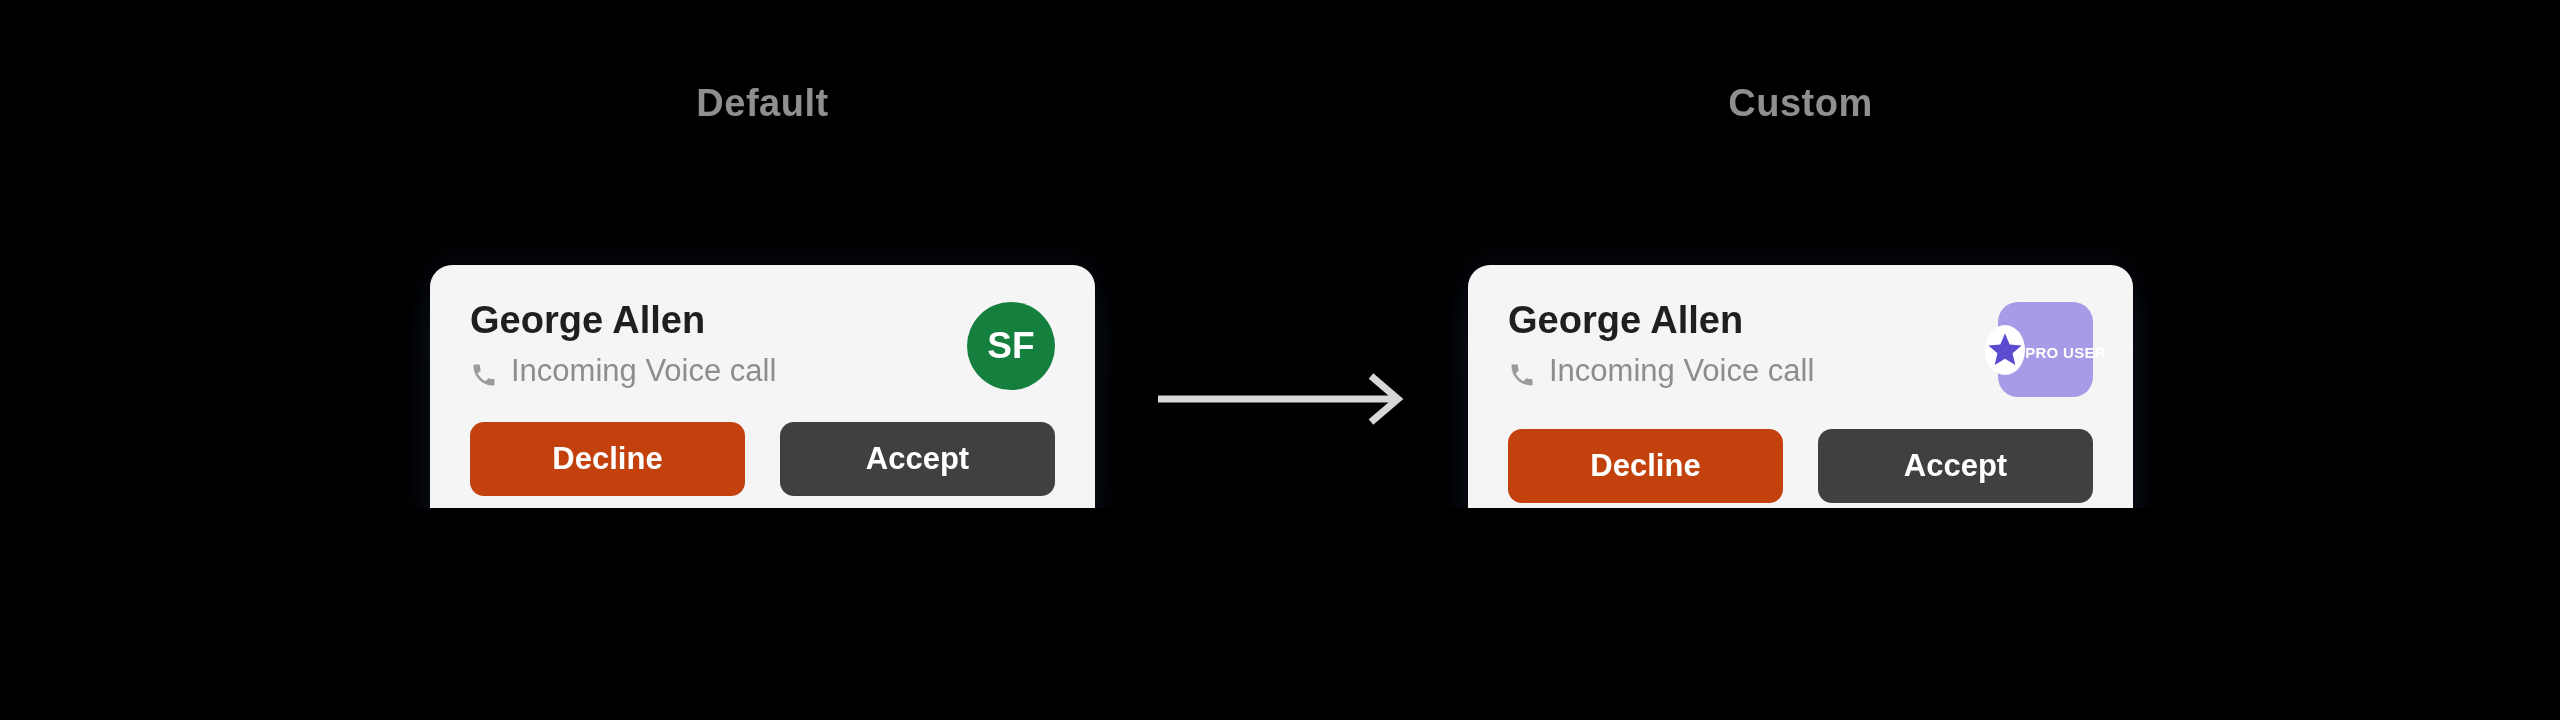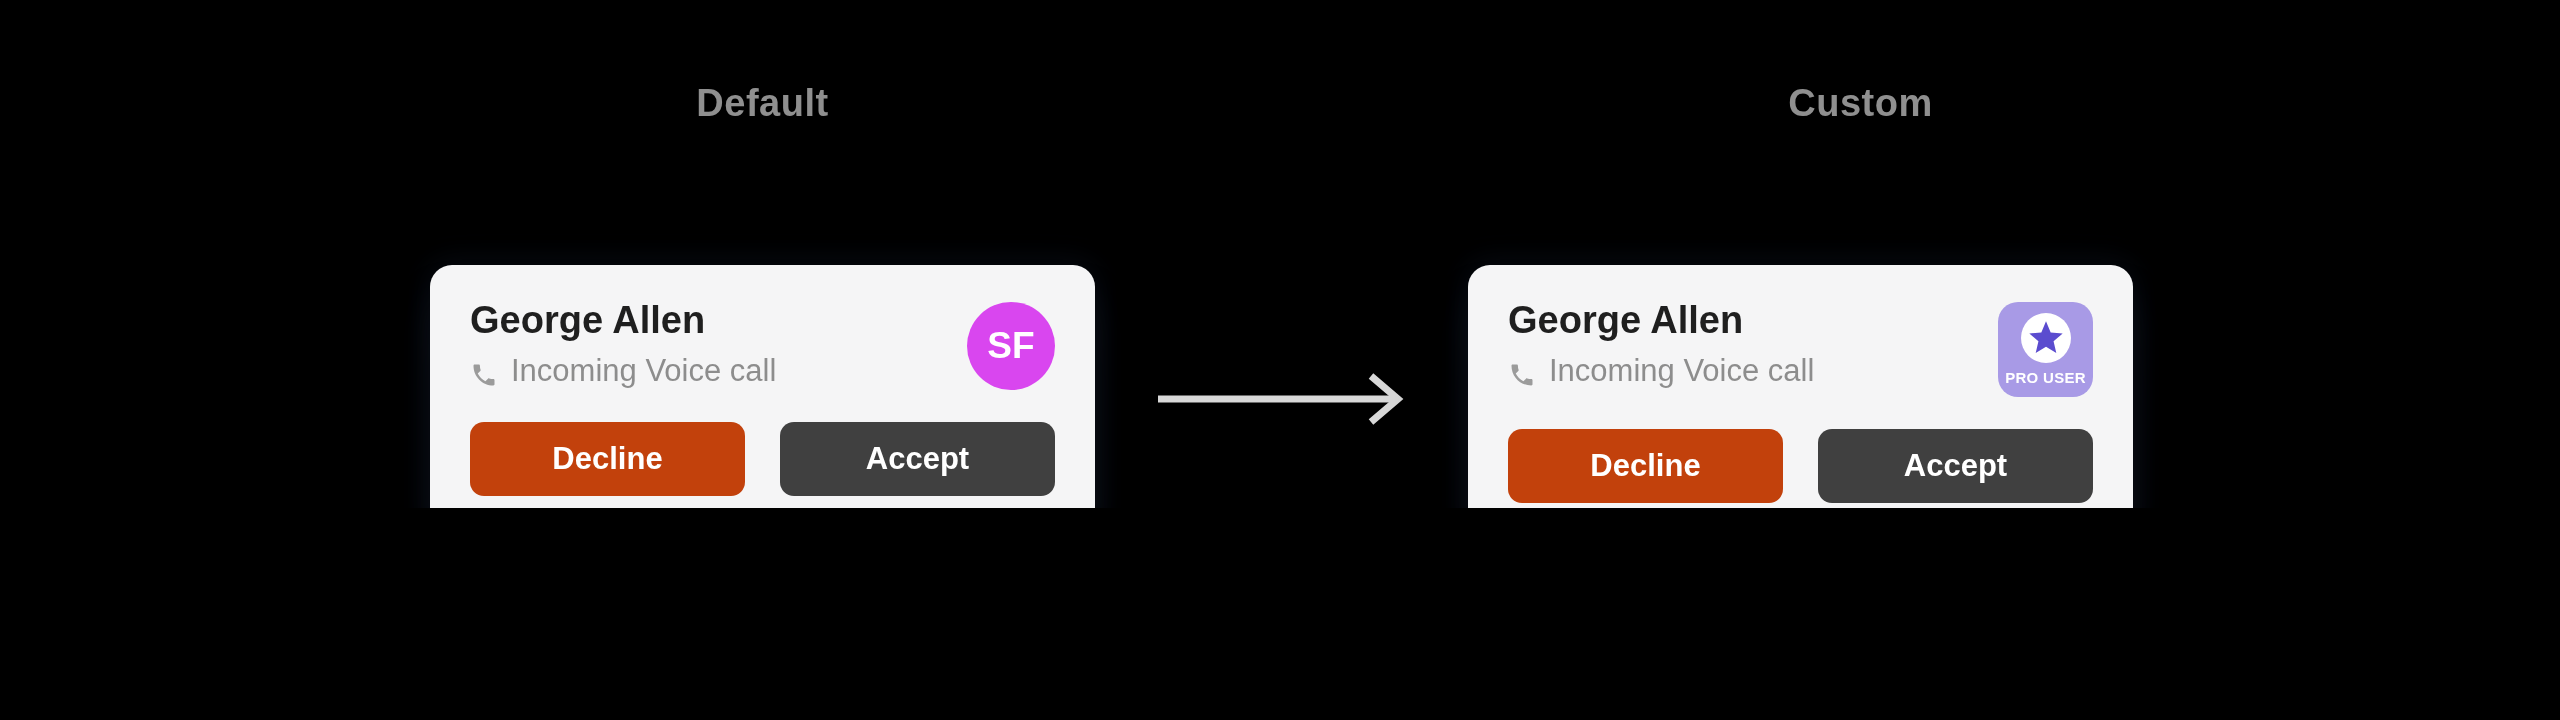--- a/index.html
+++ b/index.html
@@ -21,21 +21,21 @@
     position: absolute;
     top: 82px;
     width: 665px;
     text-align: center;
     font-size: 38px;
     font-weight: bold;
     color: #8f8f8f;
     letter-spacing: 0.5px;
   }
   .label-default { left: 430px; }
-  .label-custom  { left: 1528px; }
+  .label-custom  { left: 1468px; }
 
   
   .card {
     position: absolute;
     top: 265px;
     width: 665px;
     background: #f5f5f6;
     border-radius: 22px;
     padding: 33px 40px 36px;
     box-sizing: border-box;
@@ -71,38 +71,38 @@
   .call-status {
     font-size: 31px;
     color: #8d8d8d;
   }
 
   .avatar {
     width: 88px;
     height: 88px;
     margin-top: 4px;
     border-radius: 50%;
-    background: #d946ef;
+    background: #15803d;
     display: flex;
     align-items: center;
     justify-content: center;
     color: #ffffff;
     font-size: 37px;
     font-weight: bold;
     flex: 0 0 auto;
   }
 
   .pro-badge {
     width: 95px;
     height: 95px;
     margin-top: 4px;
     border-radius: 20px;
     background: #a89ae6;
     display: flex;
-    flex-direction: column;
+    flex-direction: row;
     align-items: center;
     justify-content: center;
     flex: 0 0 auto;
   }
   .badge-circle {
     width: 50px;
     height: 50px;
     border-radius: 50%;
     background: #ffffff;
     display: flex;

